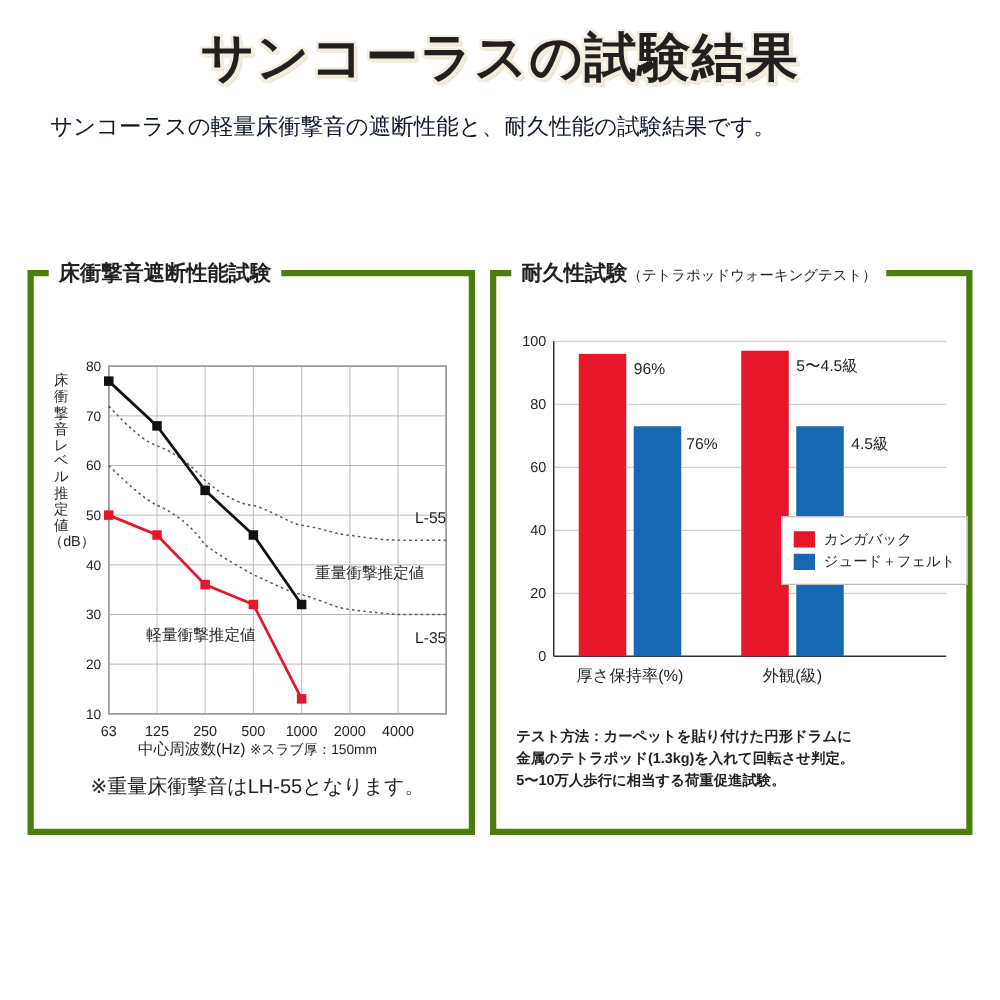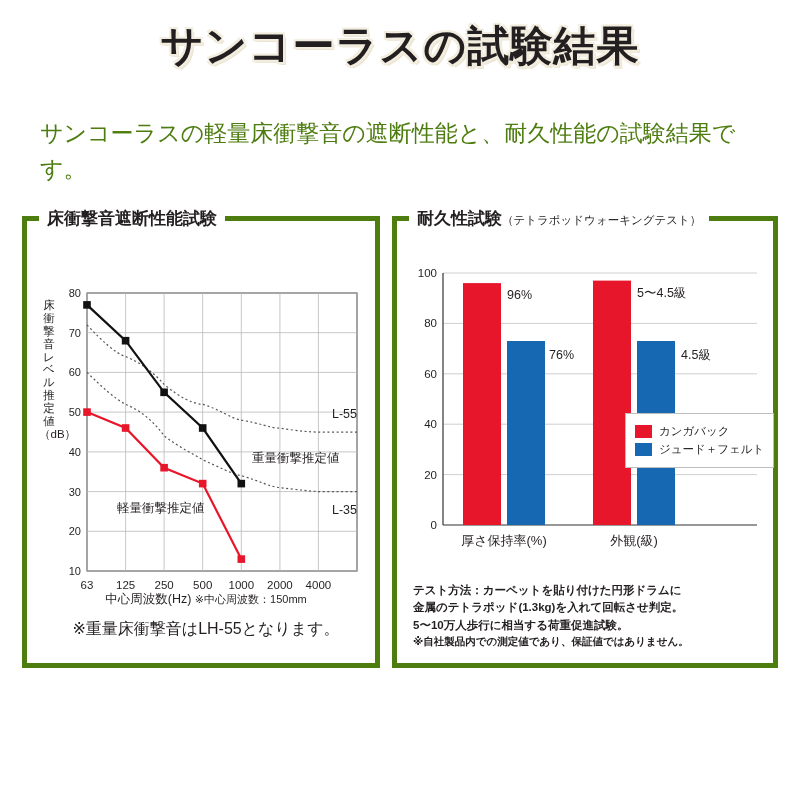--- a/index.html
+++ b/index.html
@@ -37,26 +37,26 @@
       -2px 2px 0 #f2eddf,
       2px -2px 0 #f2eddf,
       -2px -2px 0 #f2eddf,
       3px 3px 0 #ece4d2,
       0 3px 0 #f2eddf;
   }
 
   
   .lead {
     position: absolute;
-    top: 116px;
+    top: 88px;
     left: 40px;
     width: 730px;
-    font-size: 23px;
+    font-size: 18px;
     line-height: 1.55;
-    color: #4d7c0f;
+    color: #0f172a;
   }
 
   
   .panel {
     position: absolute;
     top: 216px;
     box-sizing: border-box;
     border: 5px solid #4d7c0f;
     background: #ffffff;
   }
@@ -256,21 +256,21 @@
       </g>
     </svg>
 
     <div class="cap" style="left:305px; top:184px; font-size:12.5px;">L-55</div>
     <div class="cap" style="left:305px; top:280px; font-size:12.5px;">L-35</div>
     <div class="cap" style="left:225px; top:228px; font-size:12.5px;">重量衝撃推定値</div>
     <div class="cap" style="left:90px; top:278px; font-size:12.5px;">軽量衝撃推定値</div>
 
     <div class="axis-x-label">
       <span>中心周波数(Hz)</span>
-      <span class="slab">※中心周波数：150mm</span>
+      <span class="slab">※スラブ厚：150mm</span>
     </div>
     <div class="note-left">※重量床衝撃音はLH-55となります。</div>
   </div>
 
   <div class="panel panel-right">
     <div class="panel-heading">
       <span>耐久性試験</span><span class="sub">（テトラポッドウォーキングテスト）</span>
     </div>
 
     <svg class="chart-svg" width="386" height="330" viewBox="0 0 386 330" style="position:absolute;left:0;top:22px;">
@@ -322,18 +322,17 @@
       <div class="legend-row">
         <span class="legend-swatch" style="background:#1668b3;"></span>
         <span class="legend-text">ジュード＋フェルト</span>
       </div>
     </div>
 
     <div class="right-note">
       <div>テスト方法：カーペットを貼り付けた円形ドラムに</div>
       <div>金属のテトラポッド(1.3kg)を入れて回転させ判定。</div>
       <div>5〜10万人歩行に相当する荷重促進試験。</div>
-      <div class="tiny">※自社製品内での測定値であり、保証値ではありません。</div>
     </div>
   </div>
 
 
 </div>
 
 </body></html>

